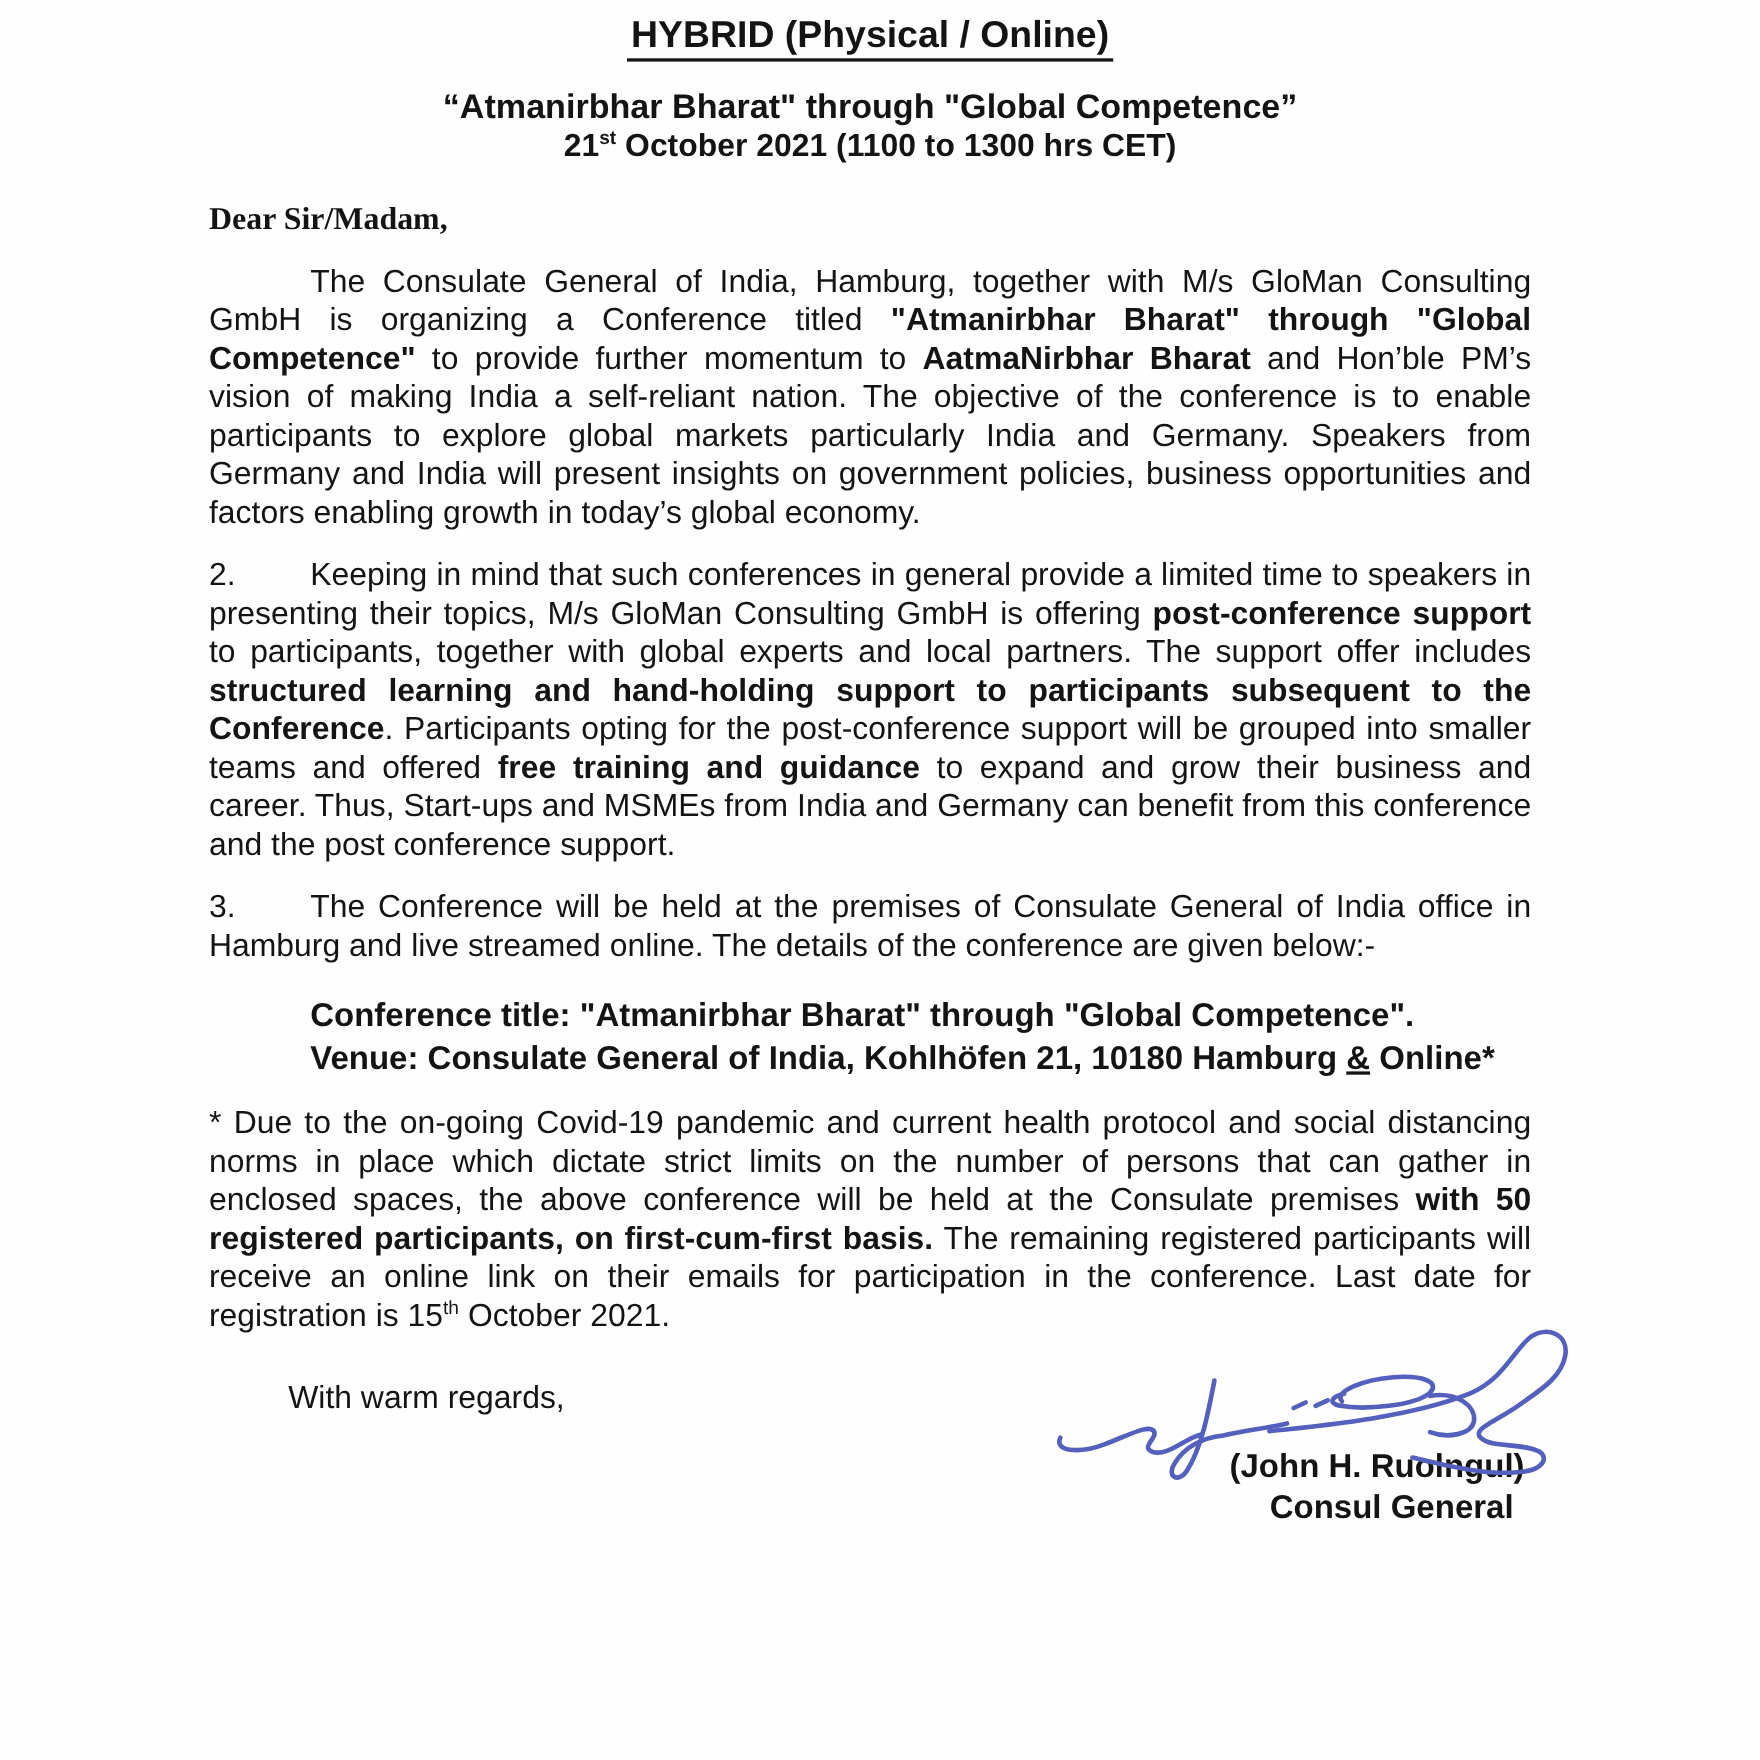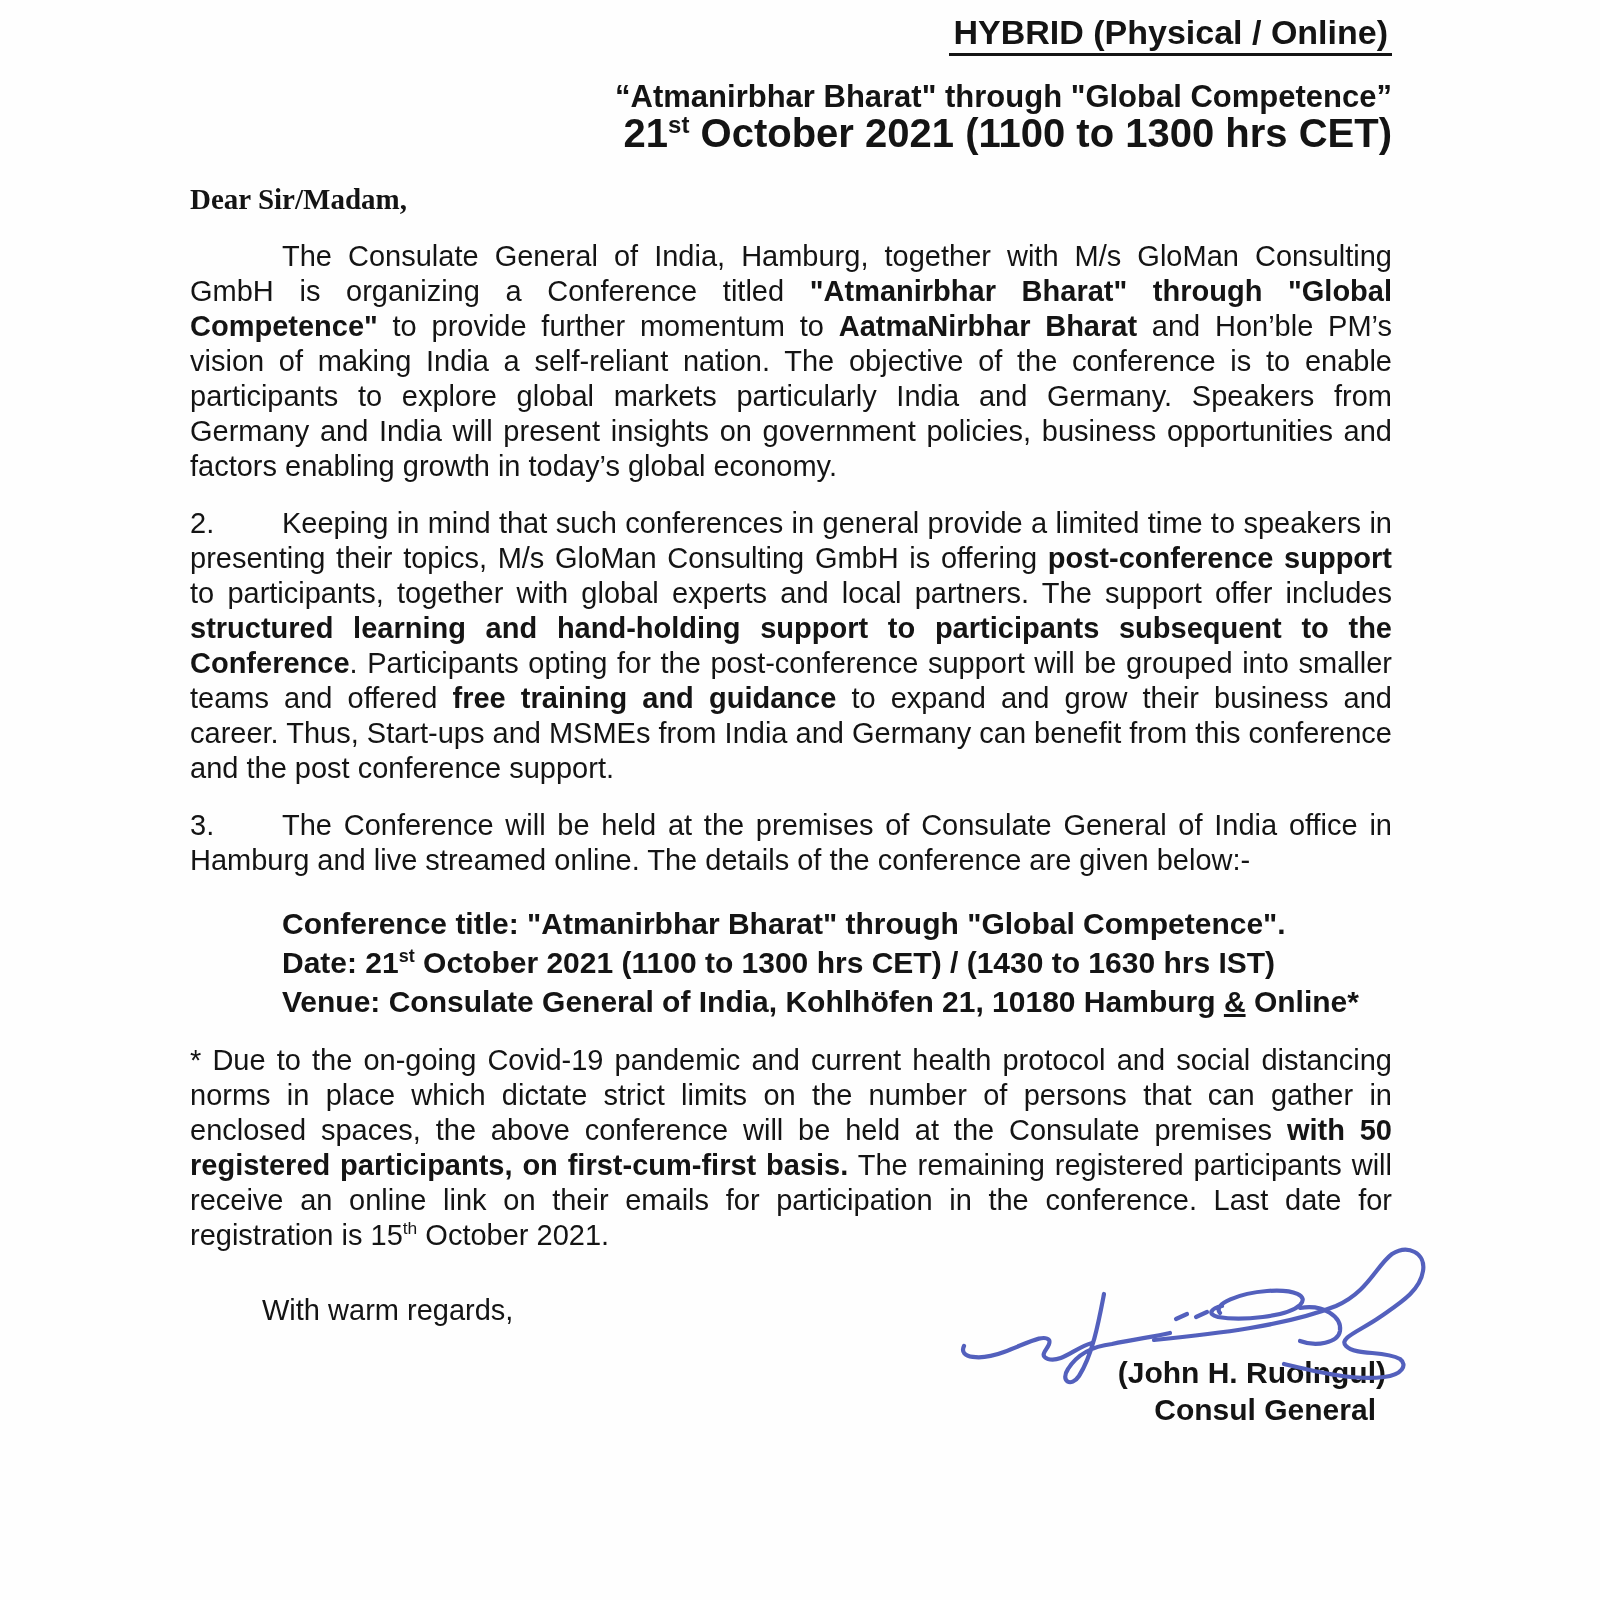--- a/index.html
+++ b/index.html
@@ -9,25 +9,25 @@
     height: 1600px;
     box-sizing: border-box;
     background: #fefefe;
     padding: 12px 208px 0 190px;
     font-family: "Liberation Sans", sans-serif;
     font-size: 29px;
     line-height: 35px;
     color: #141414;
     overflow: hidden;
   }
-  .center { text-align: right; }
+  .center { text-align: center; }
   .h1 { font-weight: bold; font-size: 34px; line-height: 40px; margin-bottom: 22px; }
   .h1 .uline { display: inline-block; border-bottom: 3px solid #141414; padding: 0 4px 1px 4px; }
   .h2 { font-weight: bold; font-size: 31px; line-height: 37px; }
-  .h3 { font-weight: bold; font-size: 40px; line-height: 37px; }
+  .h3 { font-weight: bold; font-size: 29px; line-height: 37px; }
   sup { font-size: 60%; vertical-align: super; line-height: 0; }
   .salutation { font-weight: bold; margin: 30px 0 0 0; font-family: Liberation Serif, serif; }
   p.body { text-align: justify; margin: 22px 0 0 0; }
   .indent { text-indent: 92px; }
   .pnum { display: inline-block; width: 92px; }
   .b { font-weight: bold; }
   .u { text-decoration: underline; }
   .details { margin: 26px 0 0 92px; font-weight: bold; font-size: 30px; line-height: 39px; }
   .reg-link { color: inherit; text-decoration: underline; cursor: pointer; }
   .bold-para { font-weight: bold; }
@@ -53,21 +53,20 @@
   <p class="salutation">Dear Sir/Madam,</p>
 
   <p class="body indent"><span>The Consulate General of India, Hamburg, together with M/s GloMan Consulting GmbH is organizing a Conference titled </span><span class="b">"Atmanirbhar Bharat" through "Global Competence"</span><span> to provide further momentum to </span><span class="b">AatmaNirbhar Bharat</span><span> and Hon’ble PM’s vision of making India a self-reliant nation. The objective of the conference is to enable participants to explore global markets particularly India and Germany. Speakers from Germany and India will present insights on government policies, business opportunities and factors enabling growth in today’s global economy.</span></p>
 
   <p class="body"><span class="pnum">2.</span><span>Keeping in mind that such conferences in general provide a limited time to speakers in presenting their topics, M/s GloMan Consulting GmbH is offering </span><span class="b">post-conference support</span><span> to participants, together with global experts and local partners. The support offer includes </span><span class="b">structured learning and hand-holding support to participants subsequent to the Conference</span><span>. Participants opting for the post-conference support will be grouped into smaller teams and offered </span><span class="b">free training and guidance</span><span> to expand and grow their business and career. Thus, Start-ups and MSMEs from India and Germany can benefit from this conference and the post conference support.</span></p>
 
   <p class="body"><span class="pnum">3.</span><span>The Conference will be held at the premises of Consulate General of India office in Hamburg and live streamed online. The details of the conference are given below:-</span></p>
 
   <div class="details">
     <div>Conference title: "Atmanirbhar Bharat" through "Global Competence".</div>
-    <div><span>Date: 21</span><sup>st</sup><span> October 2021 (1100 to 1300 hrs CET) / (1430 to 1630 hrs IST)</span></div>
     <div><span>Venue: Consulate General of India, Kohlhöfen 21, 10180 Hamburg </span><span class="u">&amp;</span><span> Online*</span></div>
   </div>
 
   <p class="body"><span>* Due to the on-going Covid-19 pandemic and current health protocol and social distancing norms in place which dictate strict limits on the number of persons that can gather in enclosed spaces, the above conference will be held at the Consulate premises </span><span class="b">with 50 registered participants, on first-cum-first basis.</span><span> The remaining registered participants will receive an online link on their emails for participation in the conference. Last date for registration is 15</span><sup>th</sup><span> October 2021.</span></p>
 
 
   <p class="closing">With warm regards,</p>
 
   <div class="sig-block">
     <svg class="sig-svg" width="480" height="155" viewBox="0 0 480 155">

